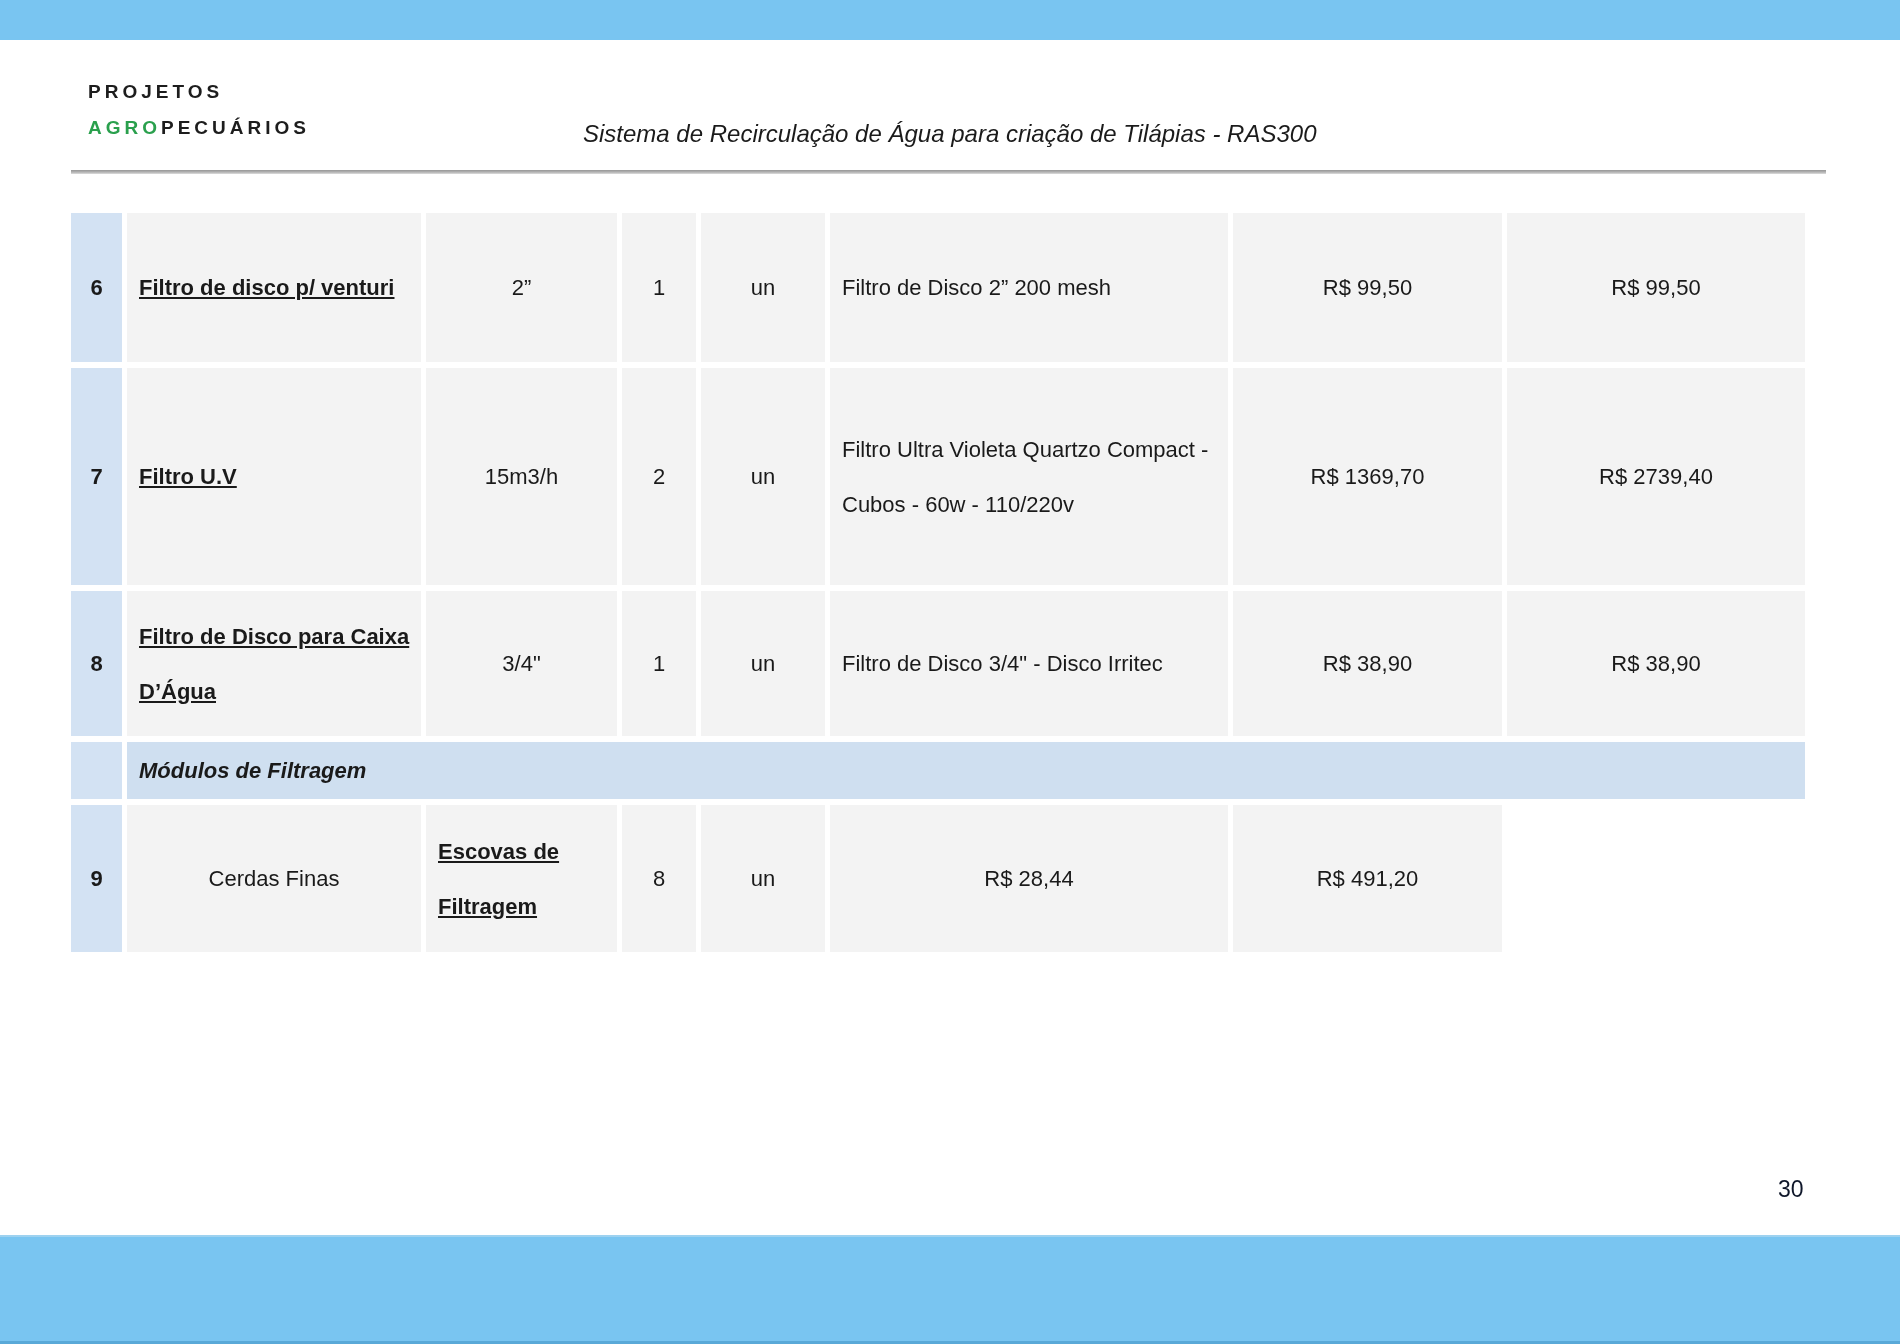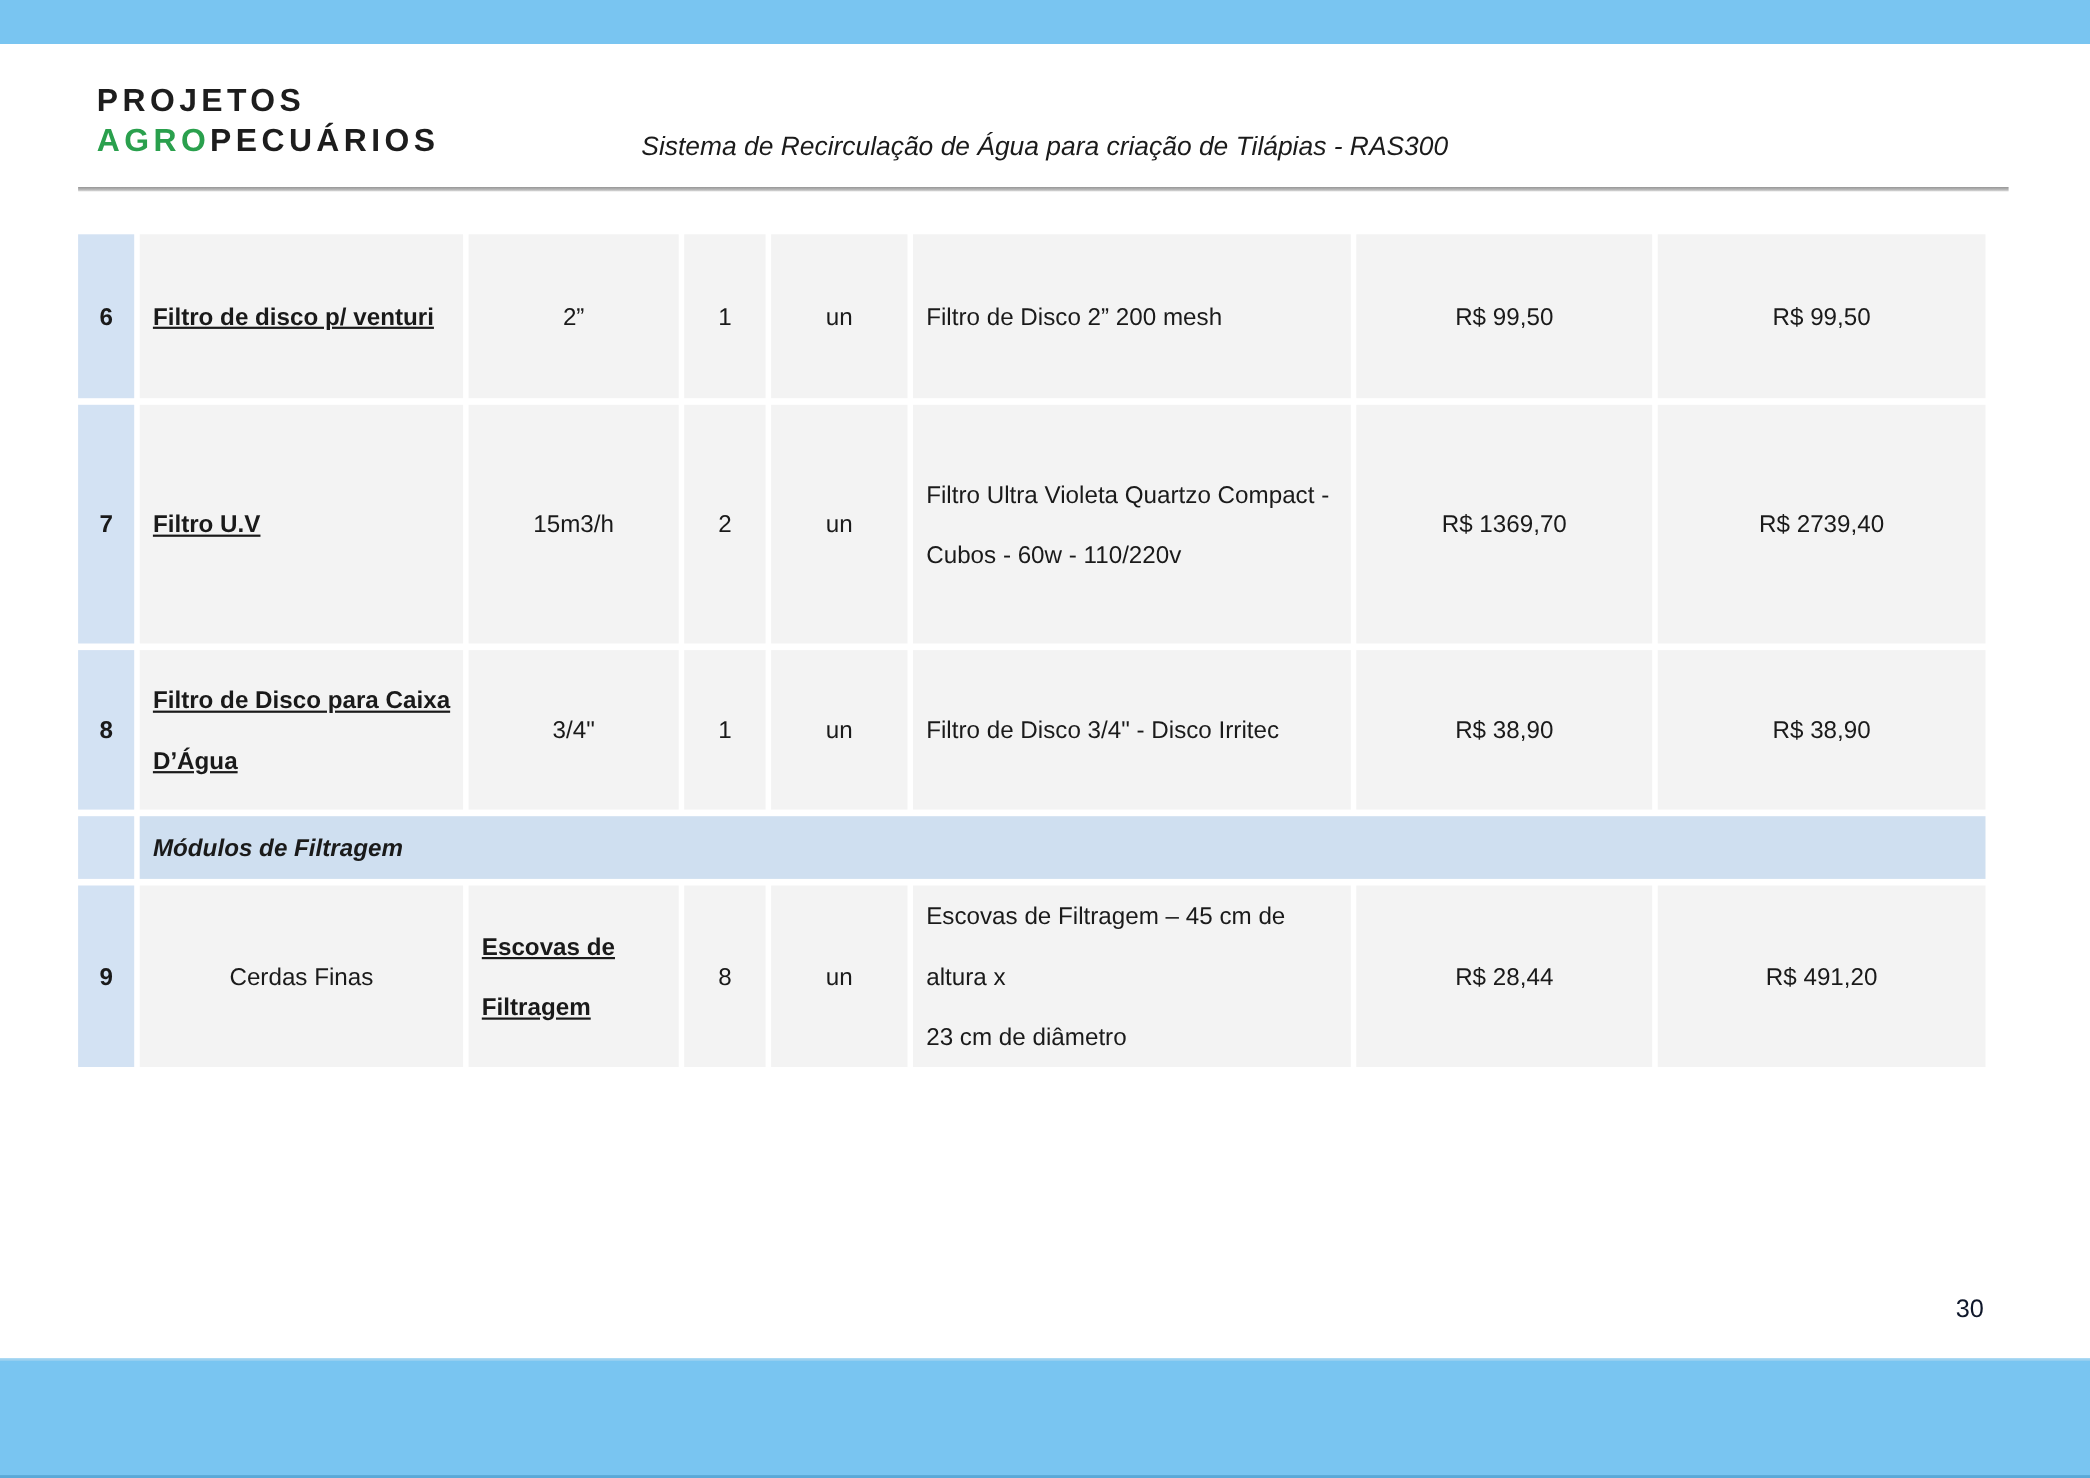--- a/index.html
+++ b/index.html
@@ -4,21 +4,21 @@
 <style>
   html,body{margin:0;padding:0;background:#ffffff;}
   .page{
     position:relative;width:1900px;height:1344px;background:#ffffff;overflow:hidden;
     font-family:"Liberation Sans",sans-serif;color:var(--text,#1a1a1a);
   }
   .topbar{position:absolute;left:0;top:0;width:1900px;height:40px;background:var(--bar-blue,#79c5f1);}
   .bottombar{position:absolute;left:0;top:1235px;width:1900px;height:109px;background:var(--bar-blue,#79c5f1);border-top:2px solid #9ed2f0;}
   .bottombar::after{content:"";position:absolute;left:0;bottom:0;width:100%;height:5px;background:var(--bar-blue-dark,#5aa9d8);}
 
-  .logo{position:absolute;left:88px;top:74px;font-weight:700;font-size:29px;line-height:36px;letter-spacing:4px;color:var(--logo-black,#1d1d1d);}
+  .logo{position:absolute;left:88px;top:74px;font-weight:700;font-size:19px;line-height:36px;letter-spacing:4px;color:var(--logo-black,#1d1d1d);}
   .logo .green{color:var(--logo-green,#2aa04d);}
 
   .doc-title{position:absolute;left:583px;top:120px;font-style:italic;font-size:24px;color:#1b1b1b;}
 
   .header-rule{position:absolute;left:71px;top:170px;width:1755px;height:4px;
     background:linear-gradient(180deg,#969696 0%,#b5b5b5 55%,#dddddd 100%);}
 
   .table{position:absolute;left:71px;top:213px;width:1734px;font-size:22px;}
   .trow{display:grid;grid-template-columns:51px 294px 191px 74px 124px 398px 269px 298px;column-gap:5px;margin-bottom:6px;}
   .r0{height:149px;} .r1{height:217px;} .r2{height:145px;} .r3{height:57px;font-style:italic;} .r4{height:147px;}
@@ -91,22 +91,20 @@
       <div class="cell num section-num"></div>
       <div class="section-band">Módulos de Filtragem</div>
     </div>
 
     <div class="trow r4">
       <div class="cell num">9</div>
       <div class="cell center">Cerdas Finas</div>
       <div class="cell left item">Escovas de Filtragem</div>
       <div class="cell center">8</div>
       <div class="cell center">un</div>
-      <div class="cell left desc">Escovas de Filtragem – 45 cm de altura x
-23 cm de diâmetro</div>
       <div class="cell center">R$ 28,44</div>
       <div class="cell center">R$ 491,20</div>
     </div>
 
   </div>
 
   <div class="page-number">30</div>
 
   <div class="bottombar"></div>
 

